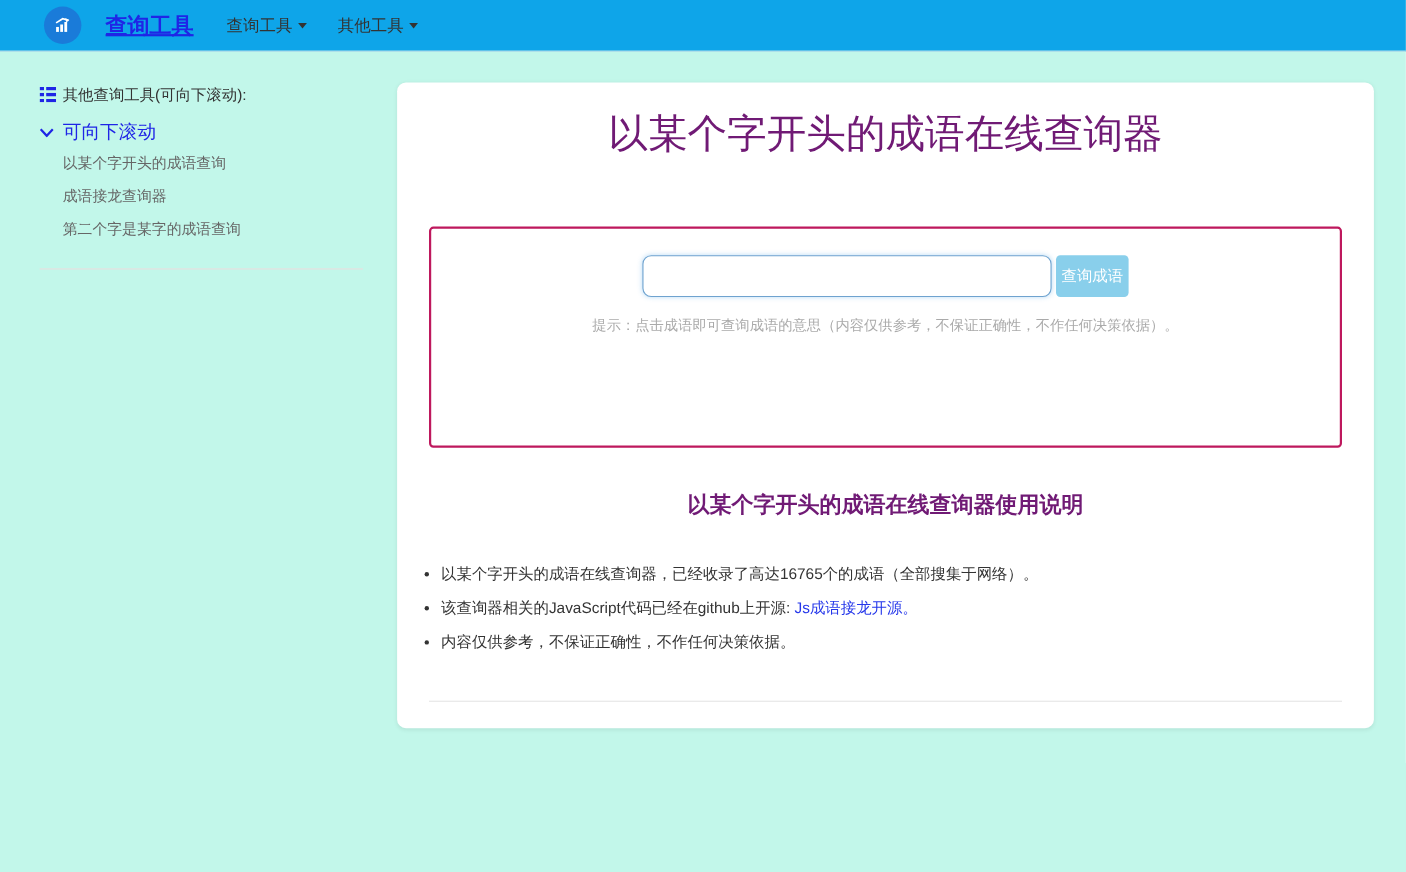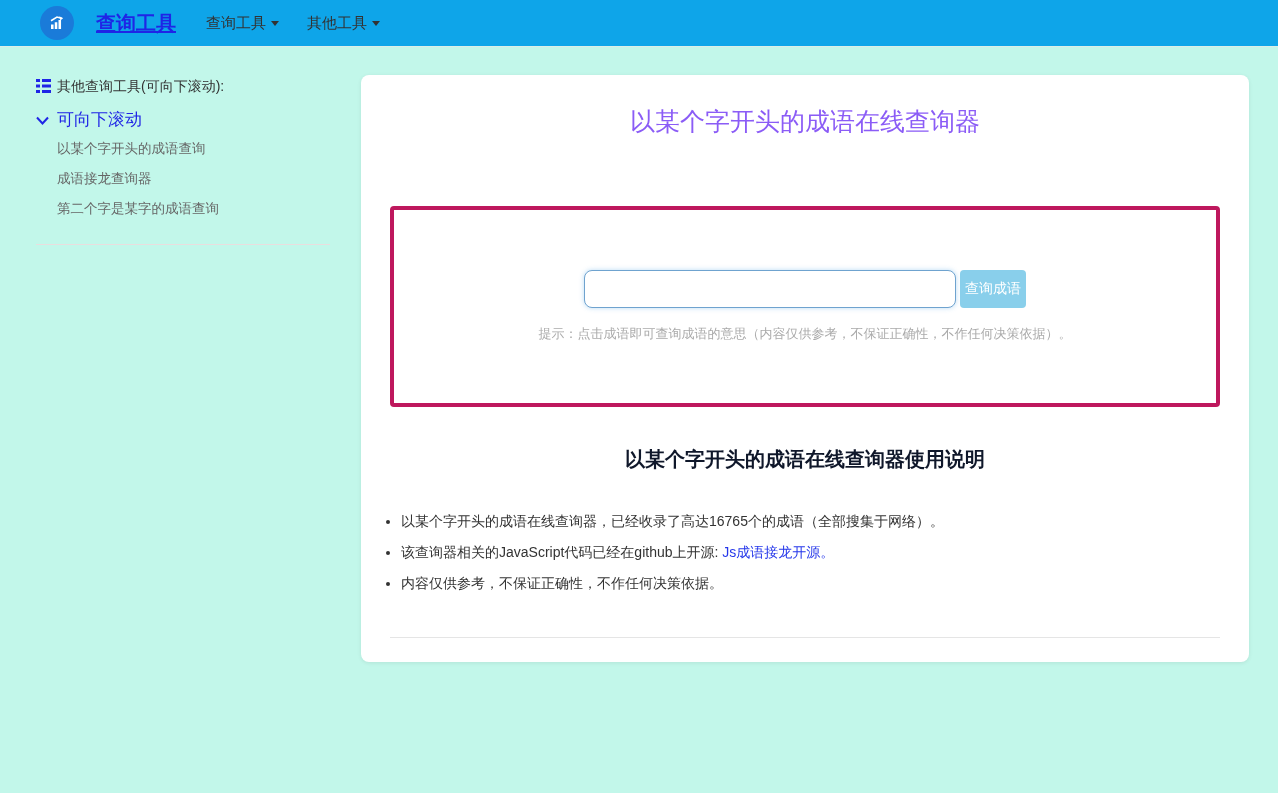--- a/index.html
+++ b/index.html
@@ -79,29 +79,29 @@
   
   .card {
     position:absolute; left:361px; top:75px;
     width:888px; height:587px;
     background:#fff; border-radius:8px;
     box-shadow:0 1px 4px rgba(0,0,0,0.08);
   }
   .card h1 {
     padding-top:27px;
     text-align:center;
-    font-size:25px; font-weight:500; color:#8b5cf6;
+    font-size:36px; font-weight:500; color:#701a75;
     line-height:39px;
   }
   .search-panel {
     margin:65px 29px 0;
     height:201px;
-    border:4px solid #be185d; border-radius:4px;
+    border:2px solid #be185d; border-radius:4px;
     text-align:center;
-    padding-top:60px;
+    padding-top:24px;
   }
   .search-row { display:inline-flex; align-items:center; }
   .search-input {
     width:372px; height:38px;
     border:1px solid #6fa3cf; border-radius:8px;
     box-shadow:0 0 5px rgba(102,175,233,0.45);
     outline:none;
     font-size:15px; padding:0 10px;
     font-family:inherit;
   }
@@ -113,21 +113,21 @@
     font-size:14px; cursor:pointer;
     font-family:inherit;
   }
   .search-hint {
     margin-top:17px;
     font-size:13px; color:#aaa;
   }
   .section-heading {
     margin-top:38px;
     text-align:center;
-    font-size:20px; font-weight:bold; color:#0f172a;
+    font-size:20px; font-weight:bold; color:#701a75;
     line-height:28px;
   }
   .bullets {
     margin:38px 0 0; padding-left:40px;
     font-size:14px; color:#333;
   }
   .bullets li { line-height:20px; margin-bottom:11px; }
   .bullets a { color:#2537ea; text-decoration:none; cursor:pointer; }
   .card-divider {
     border:0; border-top:1px solid #e5e5e5;

